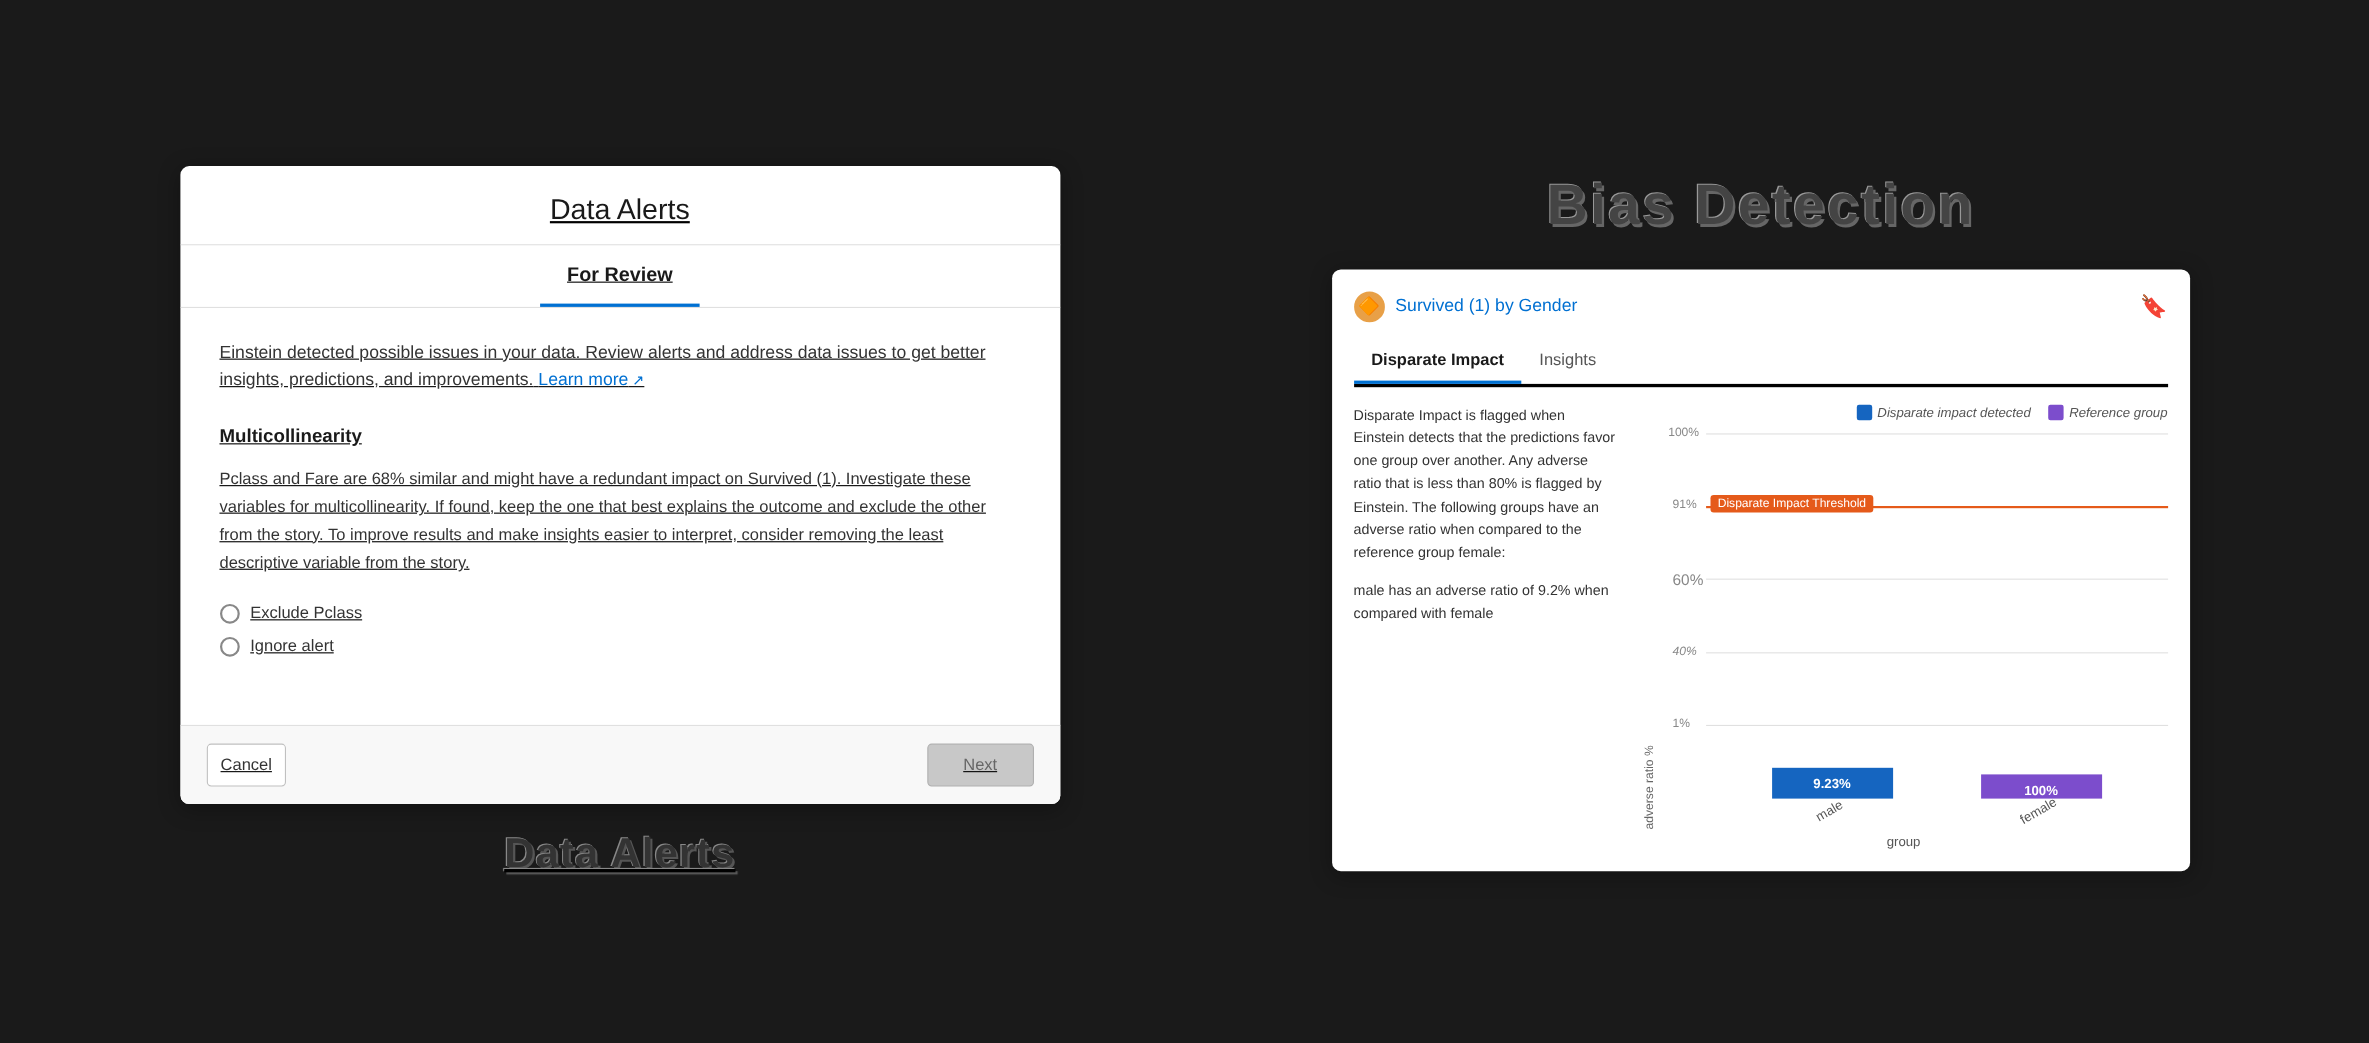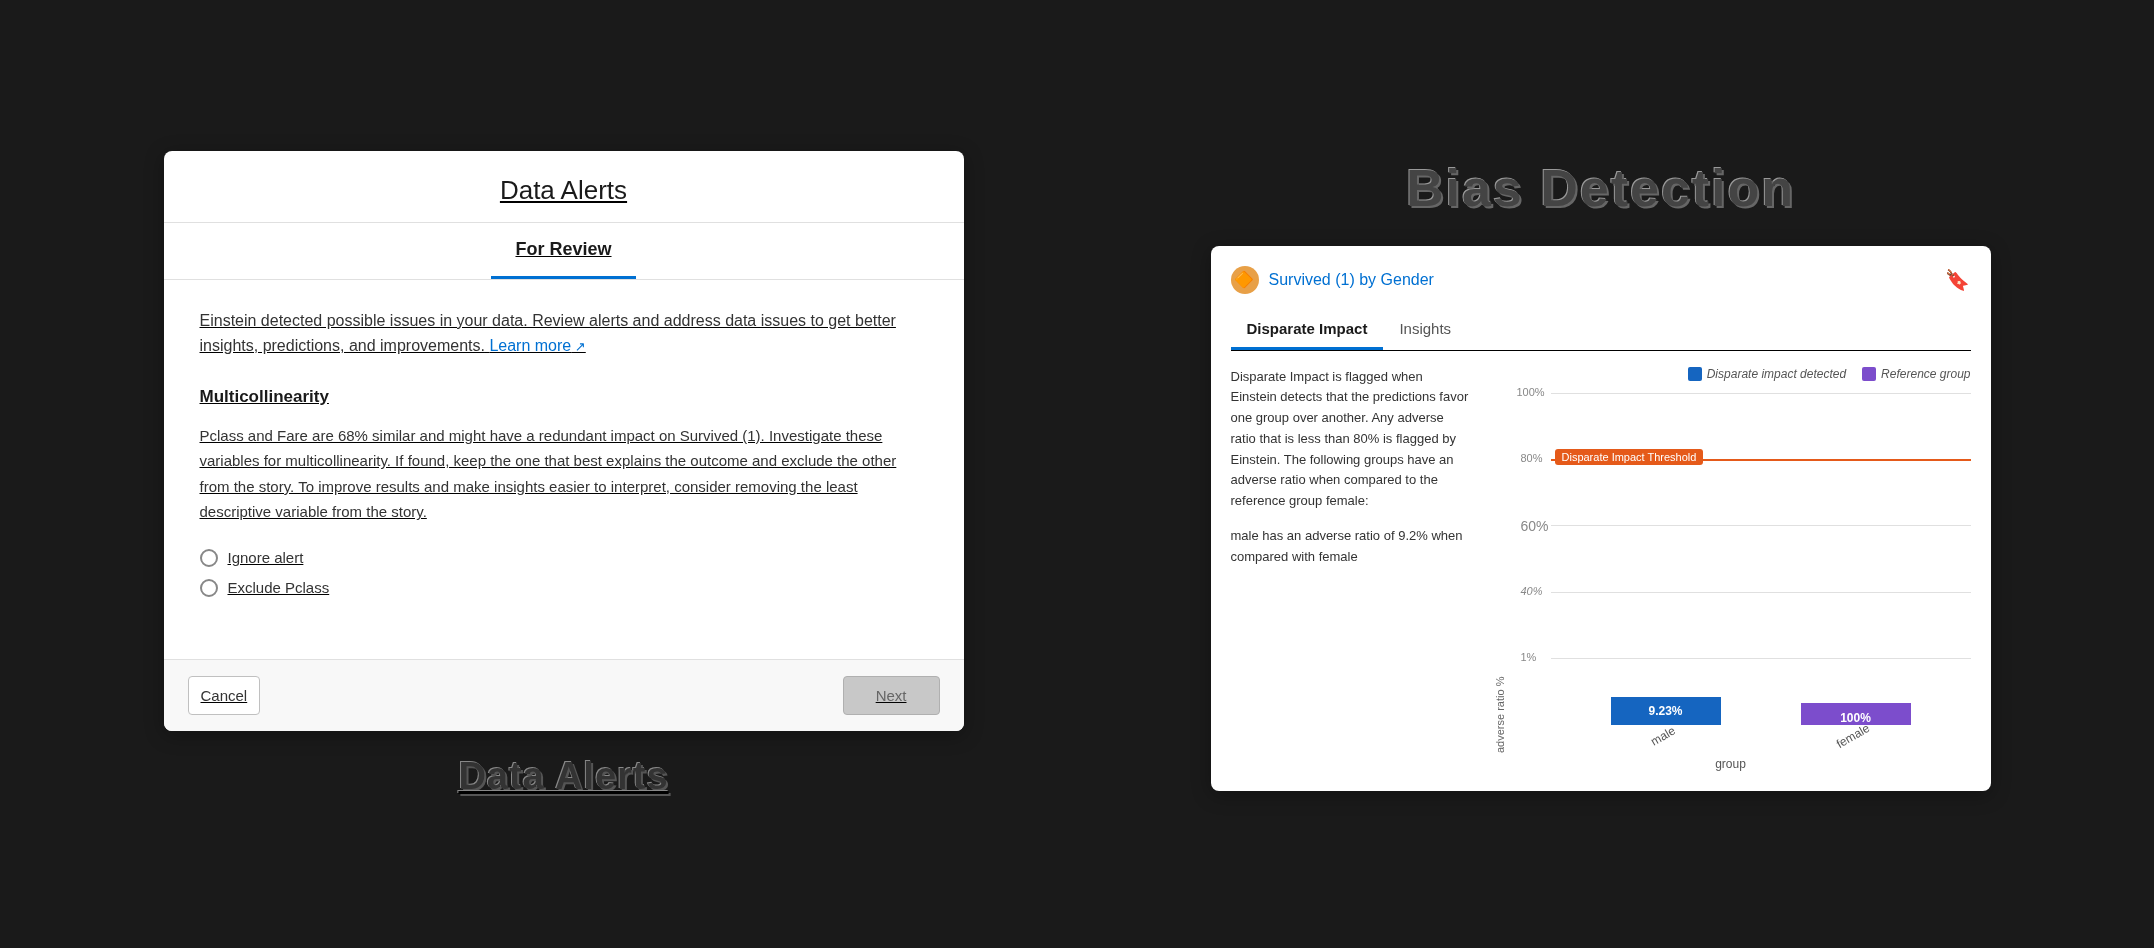--- a/index.html
+++ b/index.html
@@ -173,21 +173,21 @@
     }
     .bias-title span {
       color: #0070d2;
     }
     .bookmark-icon {
       font-size: 20px;
       color: #555;
     }
     .bias-tabs {
       display: flex;
-      border-bottom: 1px solid #000000;
+      border-bottom: 3px solid #000000;
       margin-bottom: 16px;
       gap: 0;
     }
     .bias-tab {
       padding: 10px 16px;
       font-size: 15px;
       cursor: pointer;
       color: #555;
     }
     .bias-tab.active {
@@ -253,25 +253,25 @@
     <div class="modal-body">
       <p class="modal-description">
         <span>Einstein detected possible issues in your data. Review alerts and address data issues to get better insights, predictions, and improvements.</span>
         <a href="#">Learn more</a>
       </p>
       <p class="section-title">Multicollinearity</p>
       <p class="section-body">Pclass and Fare are 68% similar and might have a redundant impact on Survived (1). Investigate these variables for multicollinearity. If found, keep the one that best explains the outcome and exclude the other from the story. To improve results and make insights easier to interpret, consider removing the least descriptive variable from the story.</p>
       <div class="radio-group">
         <label class="radio-item">
           <span class="radio-circle"></span>
-          <span>Ignore alert</span>
+          <span>Exclude Pclass</span>
         </label>
         <label class="radio-item">
           <span class="radio-circle"></span>
-          <span>Exclude Pclass</span>
+          <span>Ignore alert</span>
         </label>
       </div>
     </div>
     <div class="modal-footer">
       <button class="btn-cancel">Cancel</button>
       <button class="btn-next">Next</button>
     </div>
   </div>
   <div style="margin-top:24px; font-size:38px; font-weight:900; color:#333; text-shadow:2px 2px 0 #555,-1px -1px 0 #888; letter-spacing:1px;">Data Alerts</div>
 </div>
@@ -320,21 +320,21 @@
 
           <div style="flex:1; position:relative;">
 
             <div style="position:absolute; top:0; left:38px; right:0; bottom:28px;">
 
               <div style="position:absolute; top:0%; left:0; right:0; border-top:1px solid #e0e0e0;">
                 <span style="position:absolute; left:-34px; top:-8px; font-size:11px; color:#888;">100%</span>
               </div>
 
               <div style="position:absolute; top:20%; left:0; right:0; border-top:1px solid #e0e0e0;">
-                <span style="position:absolute; left:-30px; top:-8px; font-size:11px; color:#888;">80%</span>
+                <span style="position:absolute; left:-30px; top:-8px; font-size:11px; color:#888;">91%</span>
               </div>
 
               <div style="position:absolute; top:40%; left:0; right:0; border-top:1px solid #e0e0e0;">
                 <span style="position:absolute; left:-30px; top:-8px; font-size:14px; color:#888;">60%</span>
               </div>
 
               <div style="position:absolute; top:60%; left:0; right:0; border-top:1px solid #e0e0e0;">
                 <span style="position:absolute; left:-30px; top:-8px; font-size:11px; color:#888;font-style:italic;">40%</span>
               </div>
 

